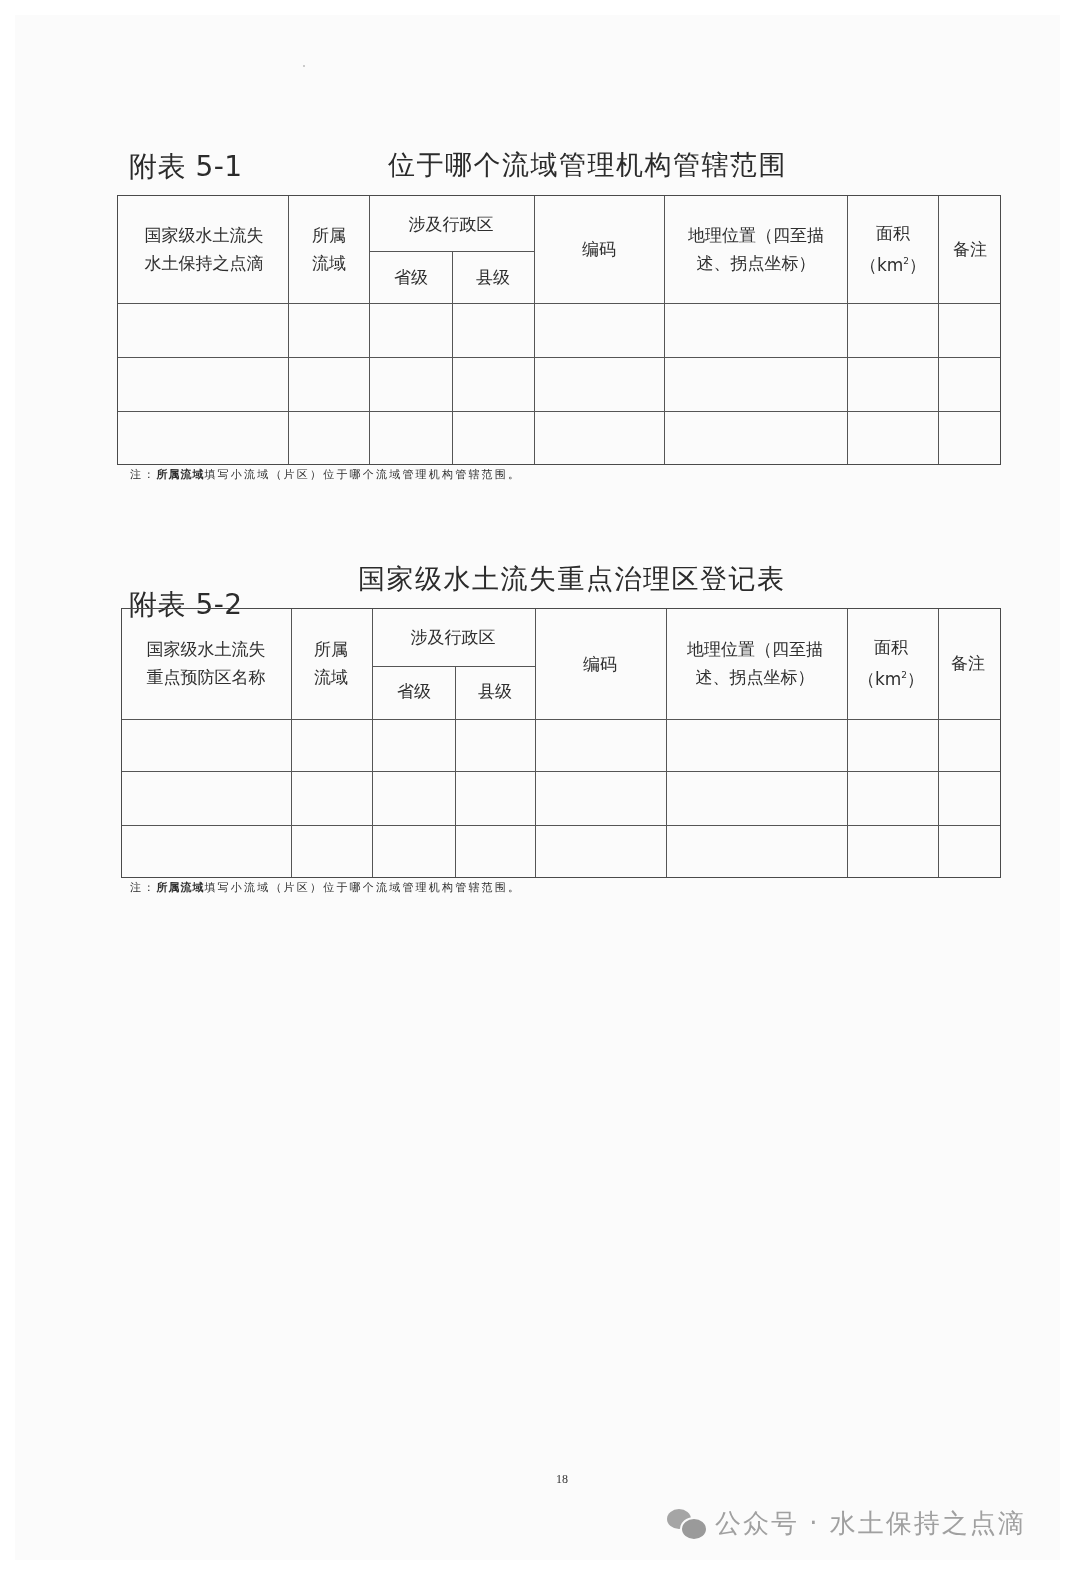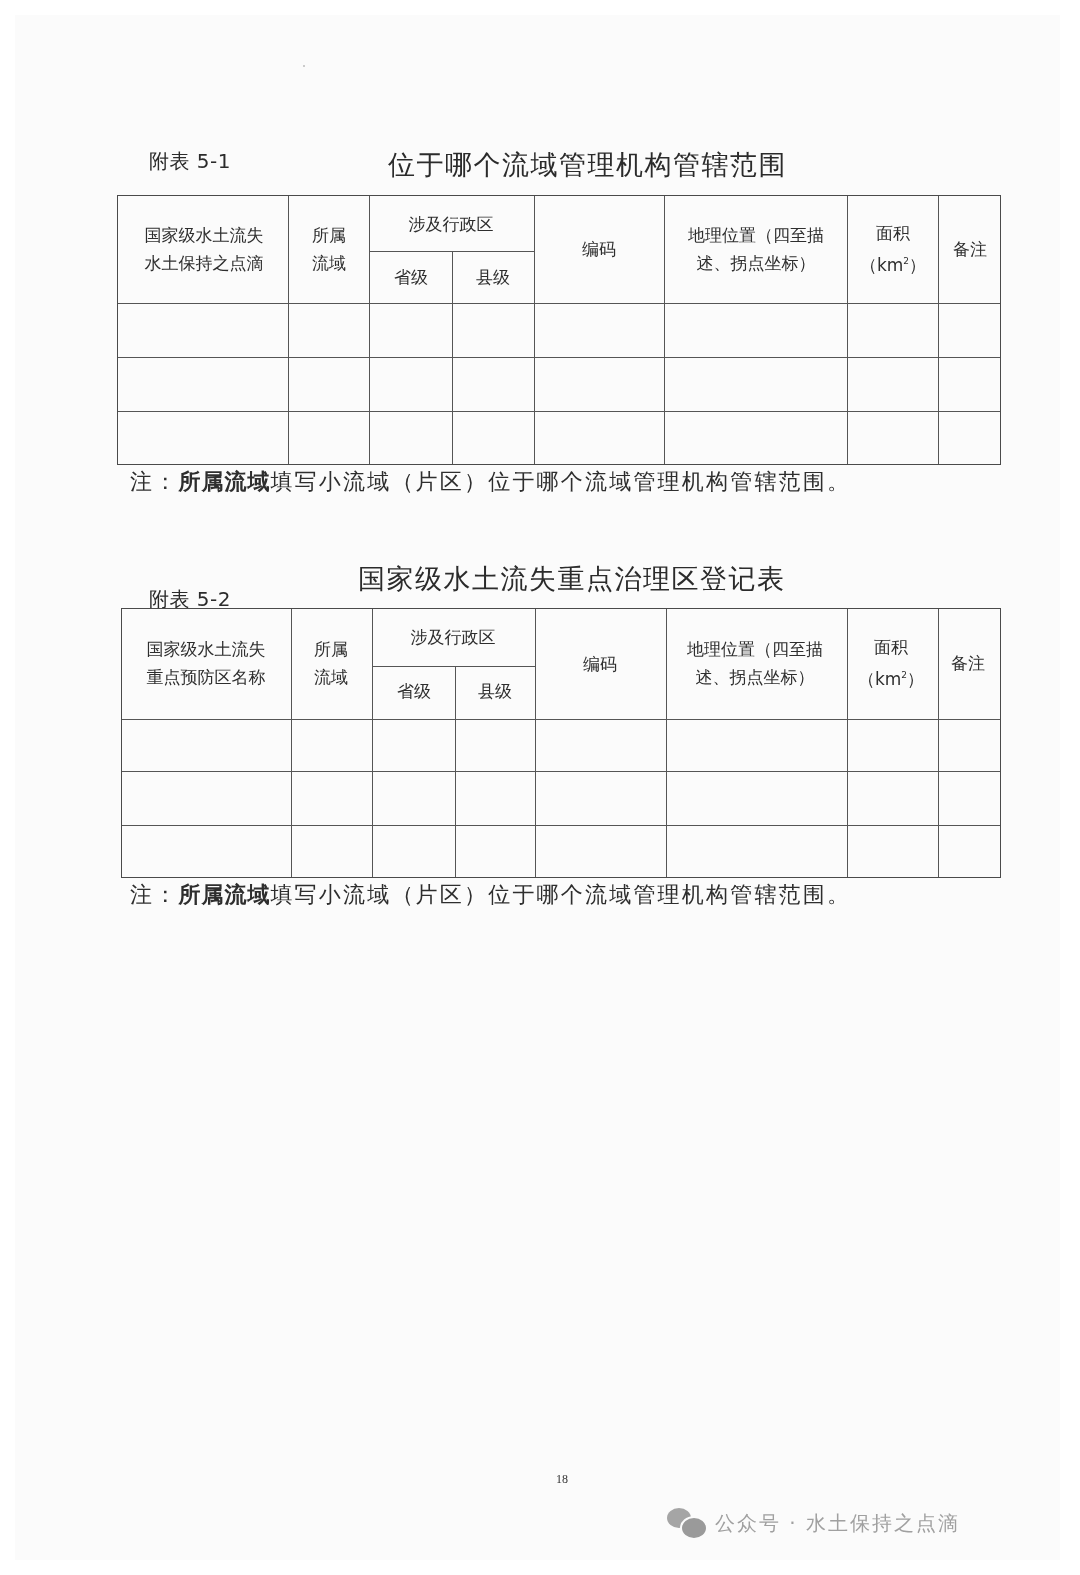--- a/index.html
+++ b/index.html
@@ -16,24 +16,23 @@
       left: 15px; top: 15px;
       width: 1045px; height: 1545px;
       background: #fbfbfb;
     }
     .speck {
       position: absolute; left: 288px; top: 50px;
       width: 2px; height: 2px; background: #bbb; border-radius: 1px;
     }
     .caption-no {
       position: absolute;
-      font-size: 20px;
+      font-size: 28px;
       color: #2b2b2b;
       letter-spacing: 0.5px;
-      margin-left: 20px;
     }
     .caption-title {
       position: absolute;
       font-size: 27px;
       color: #2b2b2b;
       letter-spacing: 1.5px;
     }
     .tbl {
       position: absolute;
       border: 1.5px solid #4a4a4a;
@@ -51,39 +50,39 @@
       color: #2e2e2e;
       text-align: center;
       line-height: 28px;
       white-space: nowrap;
       transform: translate(-50%, -50%);
     }
     .cell-text sup { font-size: 9px; vertical-align: 7px; }
     .note {
       position: absolute;
       font-family: Liberation Sans, sans-serif;
-      font-size: 22px;
+      font-size: 11px;
       color: #2e2e2e;
       letter-spacing: 2.2px;
       white-space: nowrap;
     }
     .note b { font-weight: bold; letter-spacing: 1px; }
     .page-num {
       position: absolute;
       left: 556px; top: 1472px;
       font-family: "Liberation Serif", "DejaVu Serif", serif;
       font-size: 12px;
       color: #333;
     }
     .watermark {
       position: absolute;
       left: 667px; top: 1506px;
       display: flex; align-items: center;
       color: #a0a0a0;
-      font-size: 20px;
+      font-size: 26px;
       letter-spacing: 2px;
     }
     .wm-icon { width: 40px; height: 34px; position: relative; margin-right: 8px; }
     .wm-icon .b1 {
       position: absolute; left: 0; top: 2px; width: 24px; height: 20px;
       background: #a5a5a5; border-radius: 50%;
     }
     .wm-icon .b2 {
       position: absolute; left: 13px; top: 10px; width: 24px; height: 20px;
       background: #9a9a9a; border-radius: 50%; border: 2px solid #fbfbfb;

